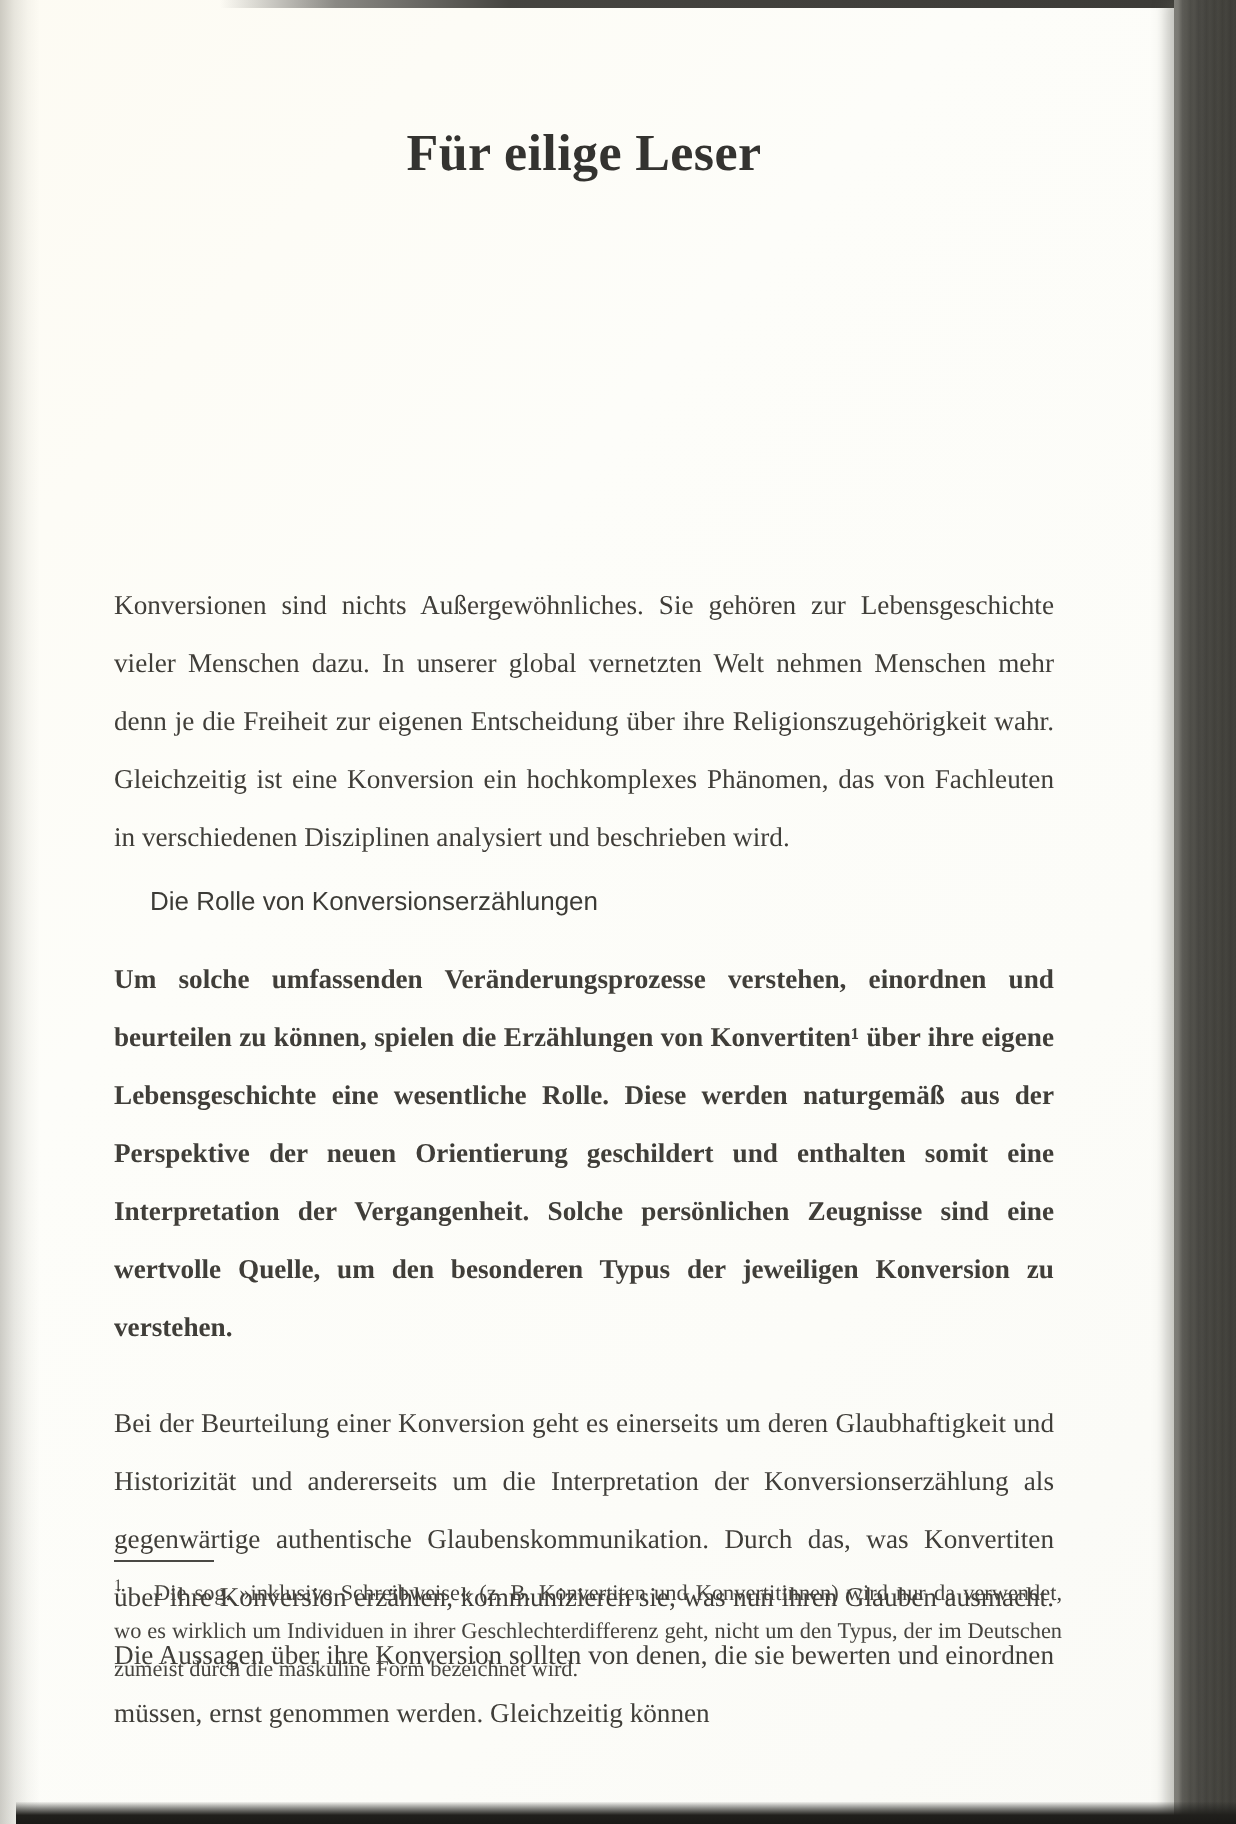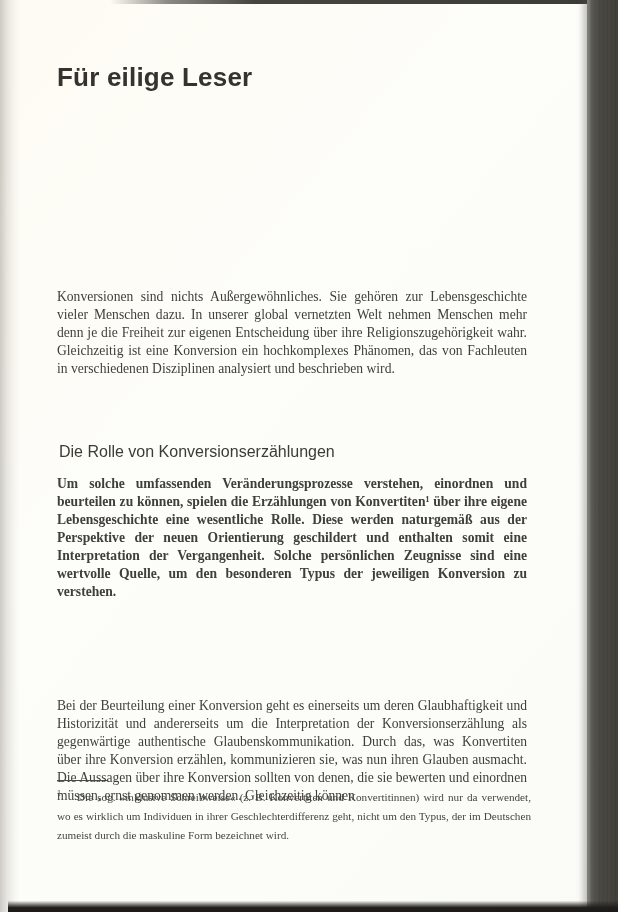--- a/index.html
+++ b/index.html
@@ -64,44 +64,45 @@
       #1b1a18 100%);
     pointer-events: none;
   }
 
   
   .title {
     position: absolute;
     left: 57px; top: 62px;
     width: 470px;
     margin: 0;
-    font-family: Liberation Sans, sans-serif;
+    font-family: Liberation Serif, serif;
     font-size: 26px;
     font-weight: 700;
     letter-spacing: 0.2px;
     color: #343330;
+    text-align: center;
   }
   .body {
     position: absolute;
     left: 57px;
     width: 470px;
     margin: 0;
     font-size: 13.6px;
-    line-height: 18px;
+    line-height: 29px;
     text-align: justify;
     color: #403e39;
   }
   .p-intro { top: 288px; }
   .subhead {
     position: absolute;
-    left: 59px;
+    left: 75px;
     width: 470px;
     margin: 0;
     font-family: "Liberation Sans", "DejaVu Sans", sans-serif;
-    font-size: 16px;
+    font-size: 13px;
     font-weight: 400;
     color: #3c3b36;
   }
   .h-section-1 { top: 443px; }
   .p-section-1 { top: 475px; font-weight: bold; }
   .h-section-2 { top: 628px; }
   .p-section-2 { top: 697px; }
 
   .fn-rule {
     position: absolute;

